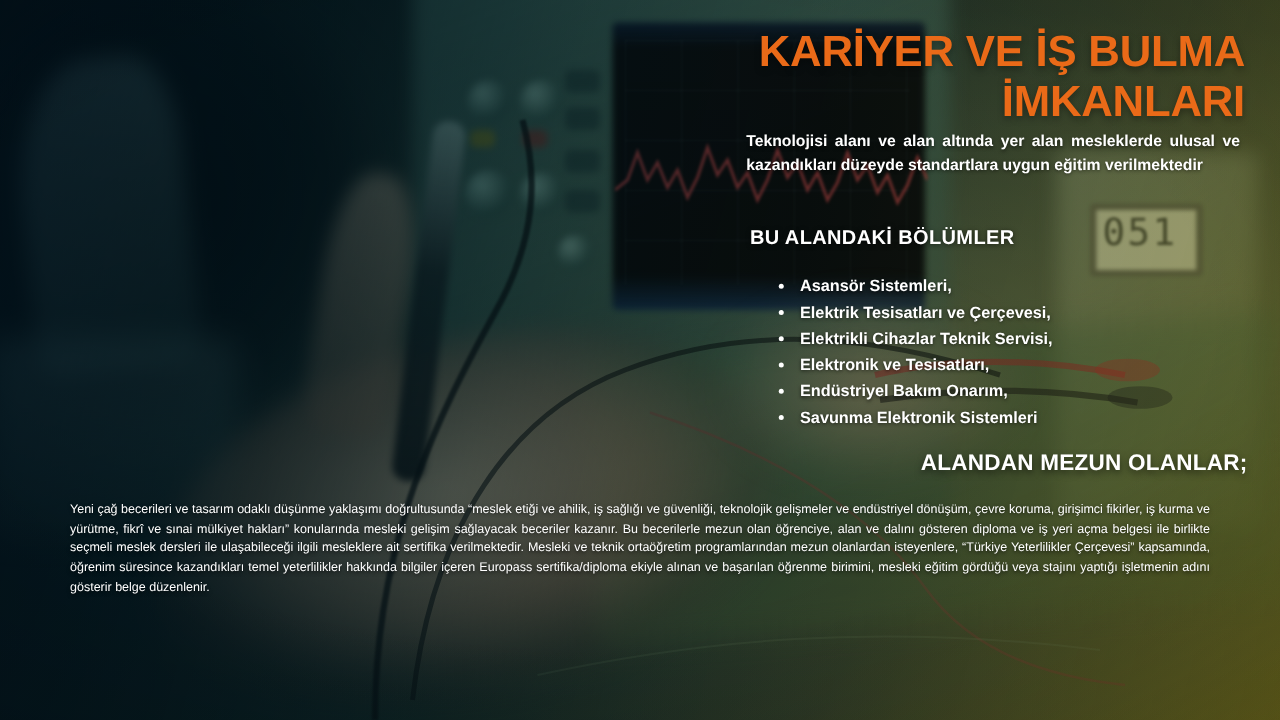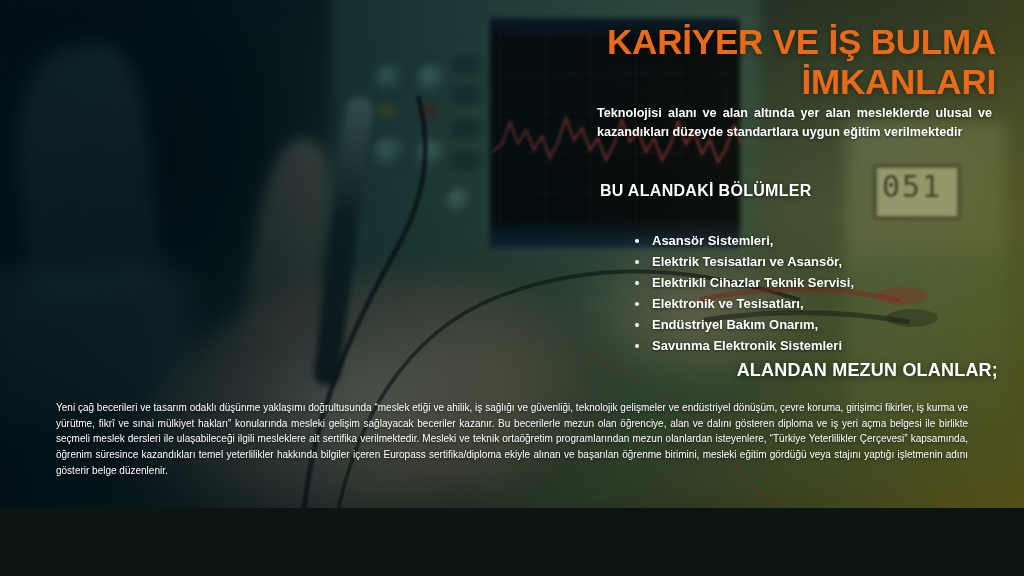--- a/index.html
+++ b/index.html
@@ -3,21 +3,21 @@
 <meta charset="utf-8">
 <style>
   html, body {
     margin: 0;
     padding: 0;
     background: #0c1414;
   }
   #slide {
     position: relative;
     width: 1024px;
-    height: 508px;
+    height: 576px;
     overflow: hidden;
     font-family: "Liberation Sans", sans-serif;
     background: #12201f;
   }
 
   
   .photo {
     position: absolute;
     inset: 0;
     overflow: hidden;
@@ -218,21 +218,21 @@
     font-weight: bold;
     letter-spacing: 0.3px;
     text-shadow: 0 1px 4px rgba(0,0,0,0.6);
     text-align: right;
   }
 
   .dept-list {
     position: absolute;
     left: 612px;
     top: 218px;
-    margin: 12px;
+    margin: 0;
     padding: 0 0 0 26px;
     list-style: disc;
     color: #ffffff;
     font-size: 13px;
     font-weight: bold;
     line-height: 1.62;
     text-shadow: 0 1px 3px rgba(0,0,0,0.6);
   }
   .dept-list li { padding-left: 2px; }
 
@@ -323,21 +323,21 @@
       <span class="l1">KARİYER VE İŞ BULMA</span>
       <span class="l2">İMKANLARI</span>
     </div>
 
     <div class="intro">Teknolojisi alanı ve alan altında yer alan mesleklerde ulusal ve kazandıkları düzeyde standartlara uygun eğitim verilmektedir</div>
 
     <div class="section-head">BU ALANDAKİ BÖLÜMLER</div>
 
     <ul class="dept-list">
       <li>Asansör Sistemleri,</li>
-      <li>Elektrik Tesisatları ve Asansör,</li>
+      <li>Elektrik Tesisatları ve Çerçevesi,</li>
       <li>Elektrikli Cihazlar Teknik Servisi,</li>
       <li>Elektronik ve Tesisatları,</li>
       <li>Endüstriyel Bakım Onarım,</li>
       <li>Savunma Elektronik Sistemleri</li>
     </ul>
 
     <div class="grad-head">ALANDAN MEZUN OLANLAR;</div>
 
     <div class="body-text">Yeni çağ becerileri ve tasarım odaklı düşünme yaklaşımı doğrultusunda “meslek etiği ve ahilik, iş sağlığı ve güvenliği, teknolojik gelişmeler ve endüstriyel dönüşüm, çevre koruma, girişimci fikirler, iş kurma ve yürütme, fikrî ve sınai mülkiyet hakları” konularında mesleki gelişim sağlayacak beceriler kazanır. Bu becerilerle mezun olan öğrenciye, alan ve dalını gösteren diploma ve iş yeri açma belgesi ile birlikte seçmeli meslek dersleri ile ulaşabileceği ilgili mesleklere ait sertifika verilmektedir. Mesleki ve teknik ortaöğretim programlarından mezun olanlardan isteyenlere, “Türkiye Yeterlilikler Çerçevesi” kapsamında, öğrenim süresince kazandıkları temel yeterlilikler hakkında bilgiler içeren Europass sertifika/diploma ekiyle alınan ve başarılan öğrenme birimini, mesleki eğitim gördüğü veya stajını yaptığı işletmenin adını gösterir belge düzenlenir.</div>
 

